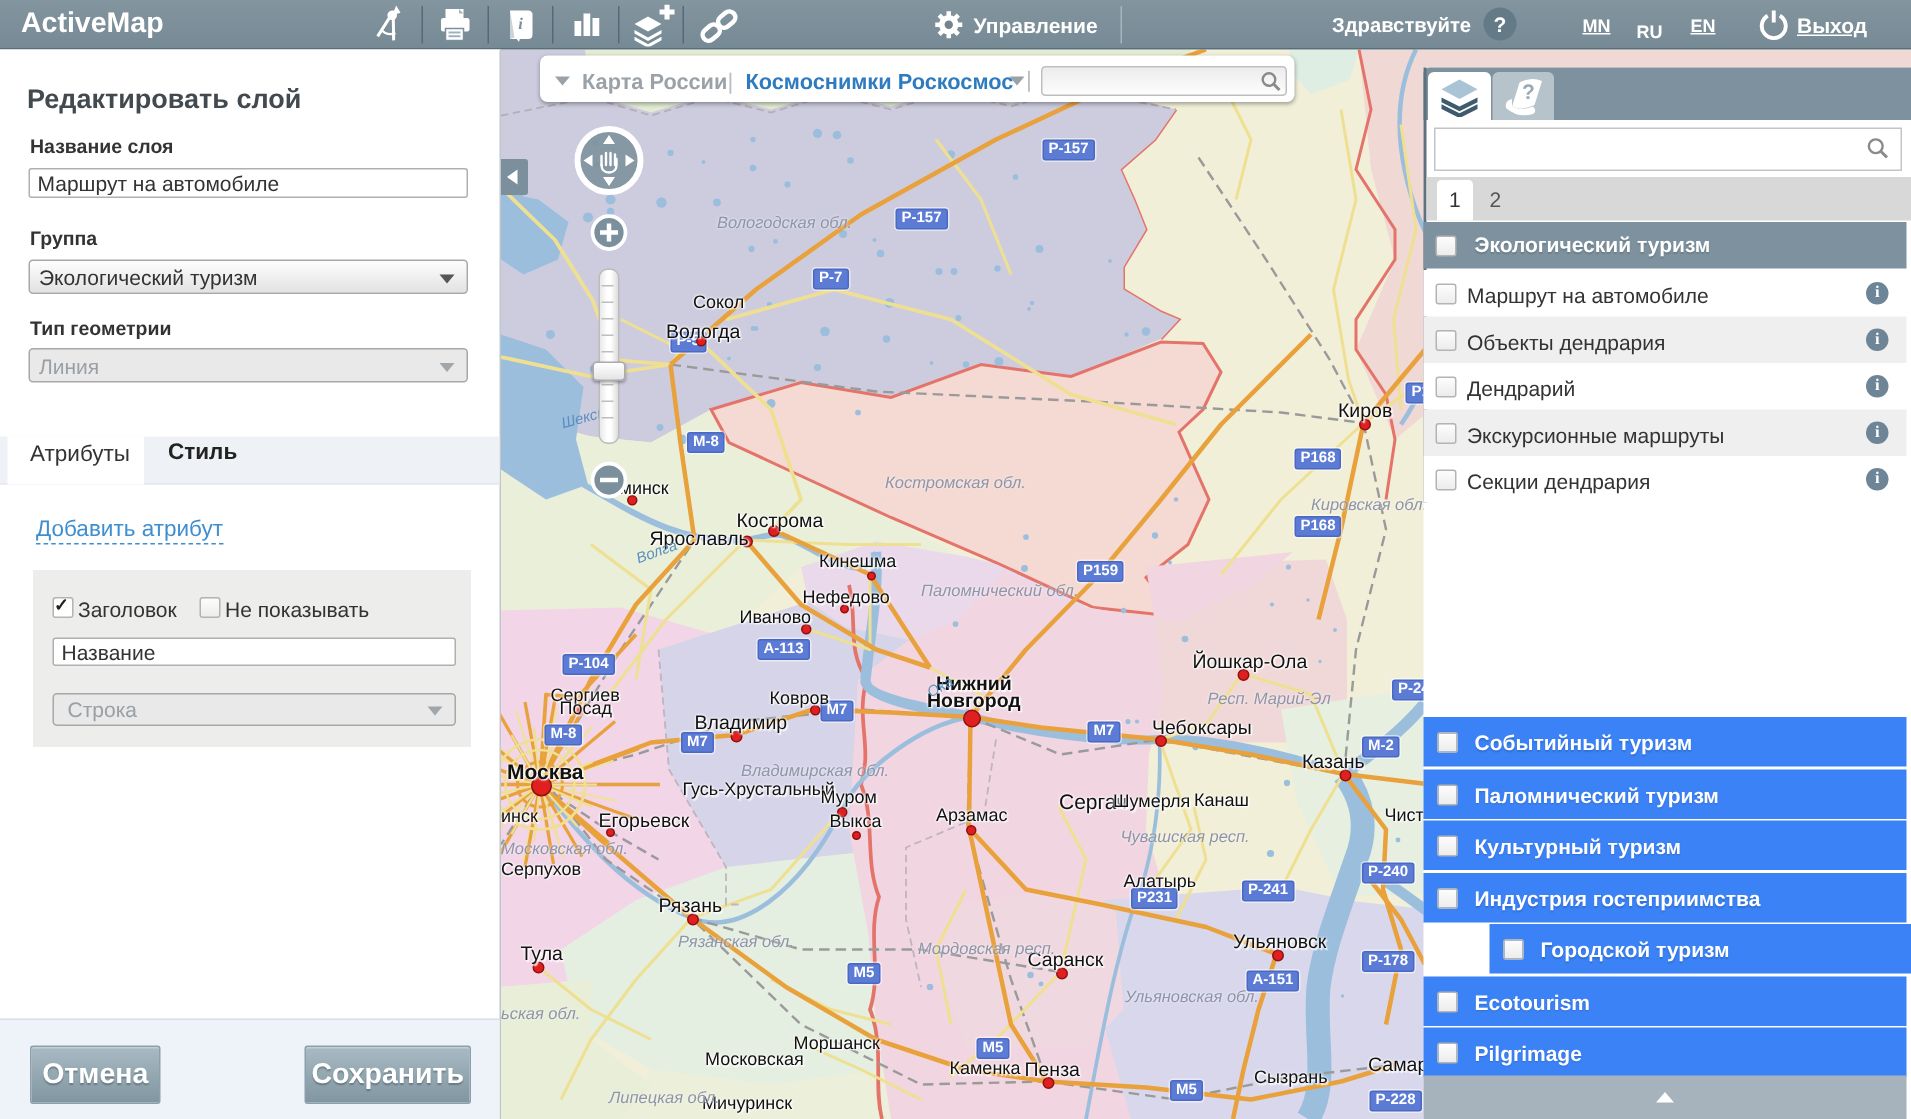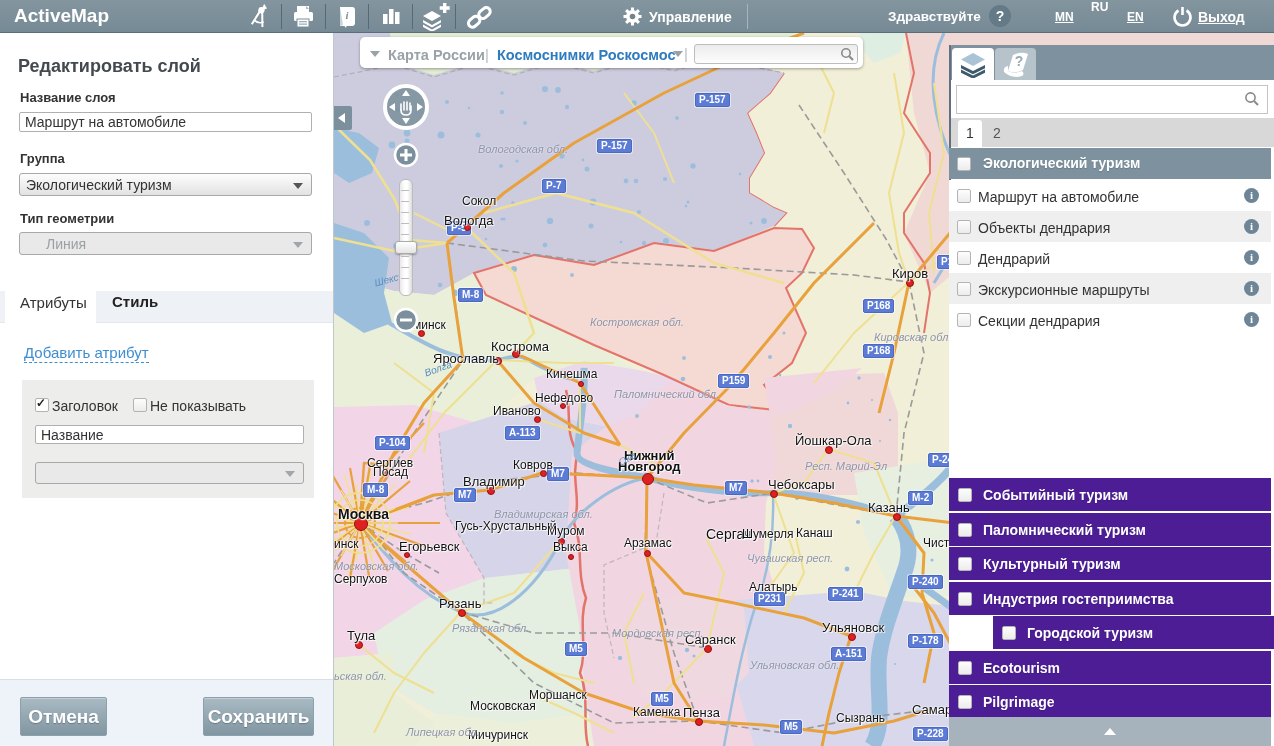--- a/index.html
+++ b/index.html
@@ -12,21 +12,21 @@
 .inp{position:absolute;background:#fff;border:1px solid #b0b0b0;border-radius:2px;font-size:14px;color:#333;font-family:"Liberation Sans",sans-serif;padding:0 0 0 5px;}
 .sel{position:absolute;border:1px solid #a8a8a8;border-radius:3px;background:linear-gradient(#fdfdfd,#e2e2e2);font-size:14px;color:#333;}
 .seldis{background:#e9e9e9;color:#9aa0a4;}
 .selarrow{position:absolute;right:8px;top:9px;width:0;height:0;border-left:5px solid transparent;border-right:5px solid transparent;border-top:6px solid #555;}
 .selarrow.dis{border-top-color:#a0a6aa;}
 .cb{position:absolute;width:12px;height:12px;background:linear-gradient(#fdfdfd,#ececec);border:1px solid #b4b4b4;border-radius:2px;}
 .maplabel{position:absolute;font-size:12px;color:#111;white-space:nowrap;text-shadow:0 0 2px #fff,0 0 2px #fff,1px 1px 1px #fff;}
 .regionlabel{position:absolute;font-size:11px;font-style:italic;color:#8e95a8;white-space:nowrap;text-shadow:0 0 2px rgba(255,255,255,.8);}
 .badge{position:absolute;background:#5b7bd5;border:1px solid #4a69c4;border-radius:2px;color:#fff;font-size:10px;font-weight:bold;padding:0px 3px;line-height:12px;white-space:nowrap;box-shadow:0 0 0 1px rgba(255,255,255,.5);}
 .dot{position:absolute;background:#e02020;border:1px solid #901010;border-radius:50%;}
-.grphdr{position:absolute;left:949px;width:322px;height:33px;background:#4c1d95;color:#fff;font-weight:bold;font-size:14px;}
+.grphdr{position:absolute;left:949px;width:322px;height:33px;background:#3b82f6;color:#fff;font-weight:bold;font-size:14px;}
 .grphdr .cb{left:9px;top:10px;}
 .grphdr span{position:absolute;left:34px;top:9px;text-shadow:0 1px 1px rgba(0,0,0,.15);}
 .lrow{position:absolute;left:949px;width:322px;height:31px;font-size:14px;color:#333;}
 .lrow .cb{left:8px;top:9px;}
 .lrow span{position:absolute;left:29px;top:9px;}
 .infoi{position:absolute;right:12px;top:8px;width:15px;height:15px;border-radius:50%;background:#6d8596;color:#fff;font-size:11px;font-weight:bold;text-align:center;line-height:15px;font-family:"Liberation Serif",serif;}
 </style></head><body>
 
 <svg class="abs" style="left:334px;top:33px" width="940" height="713" viewBox="0 0 940 713">
     <rect x="0" y="0" width="940" height="713" fill="#f2efd8"></rect>
@@ -475,56 +475,57 @@
         <line x1="16.9" y1="4.1" x2="4.1" y2="16.9"></line>
       </g>
     </g>
  <circle cx="10.5" cy="10.5" r="2.8" fill="#76838b"></circle>
 </svg>
 <div class="abs tbtxt" style="left:649px;top:9px;font-size:14px;">Управление</div>
 <div class="abs" style="left:747px;top:4px;width:1px;height:25px;background:#a7b5bd;"></div>
 <div class="abs tbtxt" style="left:888px;top:9px;font-size:13.5px;">Здравствуйте</div>
 <div class="abs" style="left:989px;top:5px;width:22px;height:22px;border-radius:50%;background:#647a86;color:#fff;font-weight:bold;font-size:14px;text-align:center;line-height:22px;">?</div>
 <div class="abs tbtxt" style="left:1055px;top:10px;font-size:12px;text-decoration:underline;">MN</div>
-<div class="abs tbtxt" style="left:1091px;top:0;font-size:12px;">RU</div>
+<div class="abs tbtxt" style="left:1091px;top:14px;font-size:12px;">RU</div>
 <div class="abs tbtxt" style="left:1127px;top:10px;font-size:12px;text-decoration:underline;">EN</div>
 <svg class="abs" style="left:1171px;top:5px" width="23" height="23" fill="none" stroke="#fff">
  <path d="M7.5,5.5 a8,8 0 1,0 8,0" stroke-width="2.6"></path>
  <line x1="11.5" y1="2" x2="11.5" y2="10" stroke-width="2.6"></line>
 </svg>
 <div class="abs tbtxt" style="left:1198px;top:9px;font-size:14px;text-decoration:underline;">Выход</div>
 
 <div class="abs" id="leftpanel"></div>
 
 <div class="abs" style="left:18px;top:56px;font-size:18px;font-weight:bold;color:#434a4f;">Редактировать слой</div>
 <div class="abs lbl" style="left:20px;top:90px;">Название слоя</div>
 <input class="inp" style="left: 19px; top: 112px; width: 286px; height: 18px;" value="Маршрут на автомобиле" readonly="">
 <div class="abs lbl" style="left:20px;top:151px;">Группа</div>
 <div class="sel" style="left:19px;top:173px;width:291px;height:21px;">
     <div style="padding:3px 0 0 6px;">Экологический туризм</div>
     <div class="selarrow"></div>
   </div>
 <div class="abs lbl" style="left:20px;top:211px;">Тип геометрии</div>
 <div class="sel seldis" style="left:19px;top:232px;width:291px;height:21px;">
-    <div style="padding:3px 0 0 6px;margin-left:20px;">Линия</div>
+    <div style="padding:3px 0 0 6px;">Линия</div>
     <div class="selarrow dis"></div>
   </div>
 <div class="abs" style="left:0px;top:291px;width:333px;height:31px;background:#eef1f5;border-bottom:1px solid #e3e8ec;"></div>
 <div class="abs" style="left:5px;top:291px;width:91px;height:32px;background:#fff;"></div>
 <div class="abs" style="left:20px;top:294px;font-size:15px;color:#333;">Атрибуты</div>
 <div class="abs" style="left:112px;top:293px;font-size:15px;font-weight:bold;color:#222;">Стиль</div>
 <div class="abs" style="left:24px;top:344px;font-size:15px;color:#3e8ed0;border-bottom:1px dashed #3e8ed0;padding-bottom:1px;">Добавить атрибут</div>
 <div class="abs" style="left:22px;top:380px;width:292px;height:118px;background:#ededec;"></div>
 <div class="cb" style="left:35px;top:398px;background:#fff;"></div>
 <div class="abs" style="left:36px;top:396px;font-size:12px;color:#222;font-weight:bold;">✓</div>
 <div class="abs" style="left:52px;top:398px;font-size:14px;color:#333;">Заголовок</div>
 <div class="cb" style="left:133px;top:398px;"></div>
 <div class="abs" style="left:150px;top:398px;font-size:14px;color:#333;">Не показывать</div>
 <input class="inp" style="left: 35px; top: 425px; width: 262px; height: 17px;" value="Название" readonly="">
 <div class="sel seldis" style="left:35px;top:462px;width:267px;height:20px;">
+    <div style="padding:2px 0 0 9px;">Строка</div>
     <div class="selarrow dis" style="top:8px;"></div>
   </div>
 <div class="abs" style="left:0px;top:679px;width:333px;height:67px;background:#edf3f8;border-top:1px solid #d9e0e5;"></div>
 <div class="abs" style="left:20px;top:697px;width:85px;height:37px;background:linear-gradient(#a9bac3,#8096a1);border:1px solid #8ba0ac;border-radius:2px;box-shadow:inset 0 1px 0 rgba(255,255,255,.3);color:#fff;font-weight:bold;font-size:19px;text-align:center;line-height:37px;text-shadow:0 1px 1px rgba(0,0,0,.25);">Отмена</div>
 <div class="abs" style="left:203px;top:697px;width:109px;height:37px;background:linear-gradient(#a9bac3,#8096a1);border:1px solid #8ba0ac;border-radius:2px;box-shadow:inset 0 1px 0 rgba(255,255,255,.3);color:#fff;font-weight:bold;font-size:19px;text-align:center;line-height:37px;text-shadow:0 1px 1px rgba(0,0,0,.25);">Сохранить</div>
 
 <div class="abs" style="left:949px;top:45px;width:325px;height:701px;background:#fff;"></div>
 <div class="abs" style="left:949px;top:45px;width:325px;height:35px;background:#7d929e;border-radius:4px 0 0 0;"></div>
 <div class="abs" style="left:949px;top:45px;width:2px;height:290px;background:#5e717c;"></div>
 

